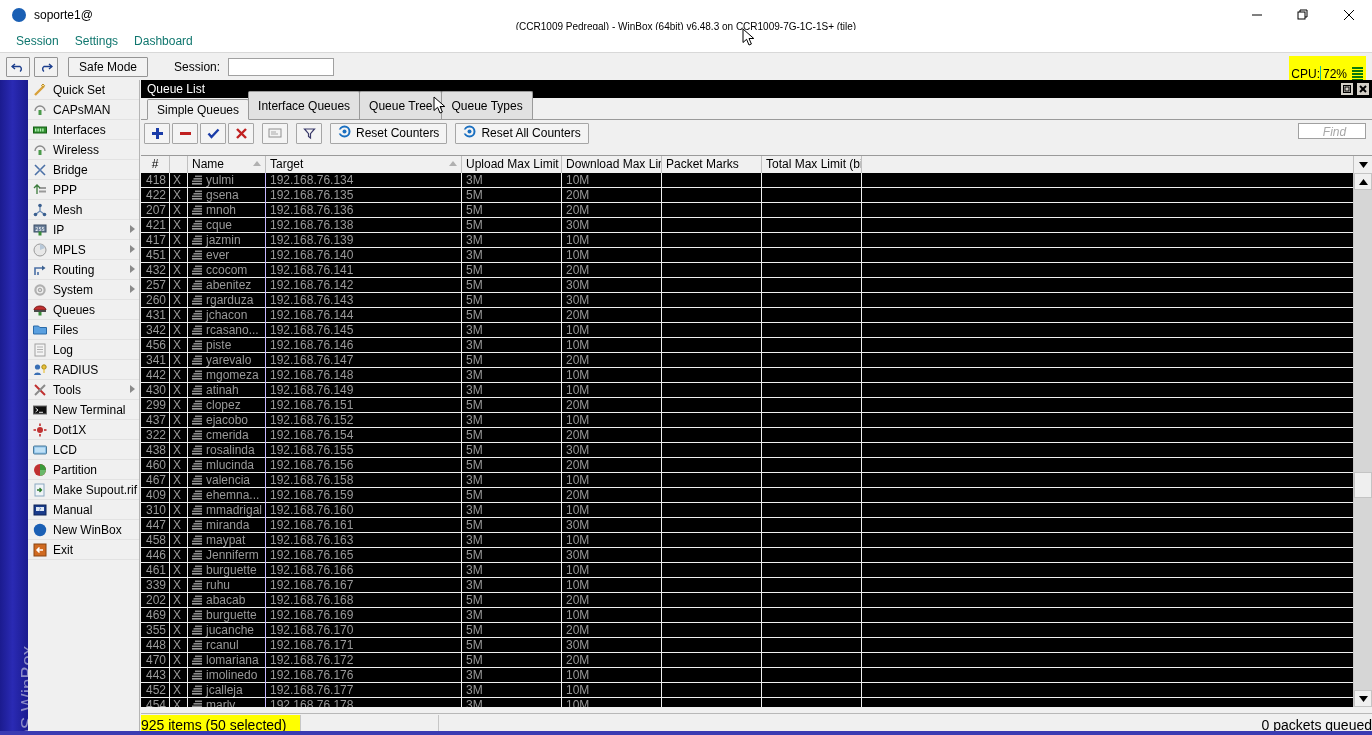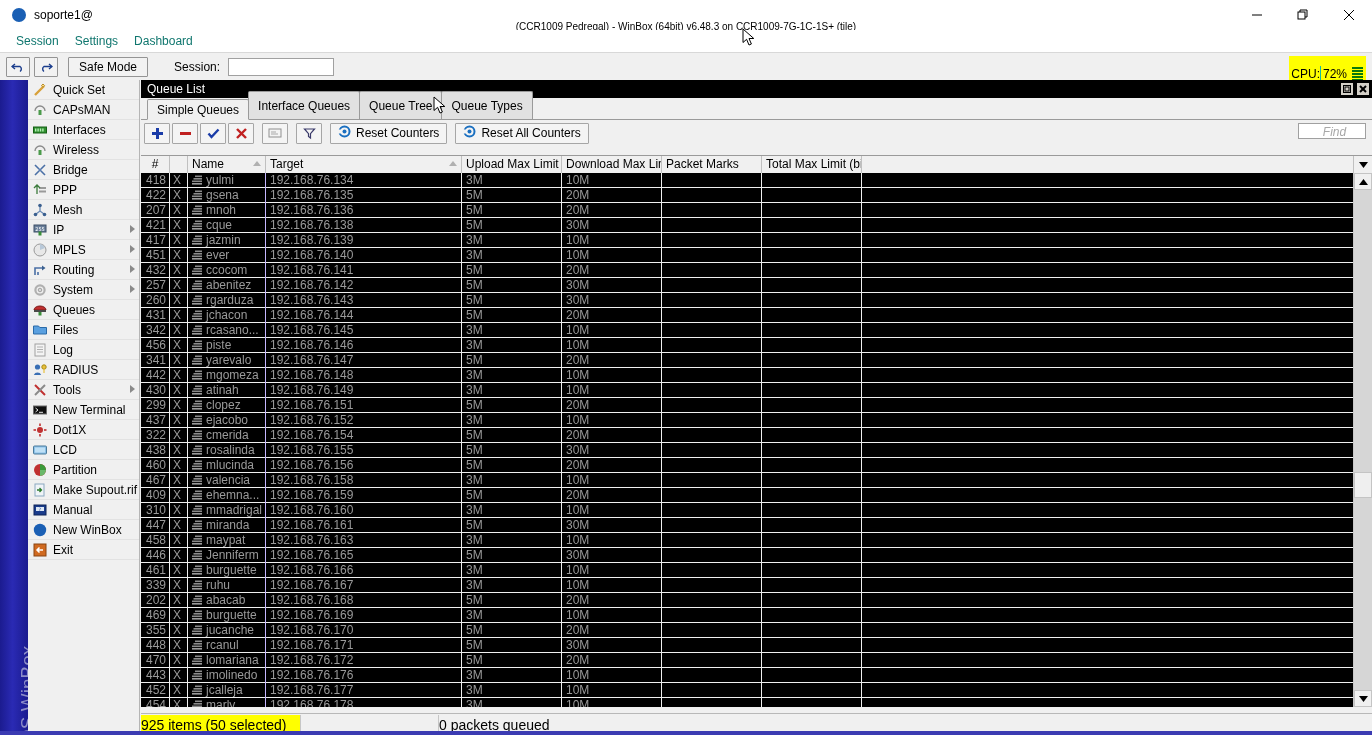--- a/index.html
+++ b/index.html
@@ -251,21 +251,21 @@
     background: #f0f0f0; border-top: 1px solid #b8b8b8;
     display: flex; align-items: center;
   }
   .sb-cell {
     height: 20px; line-height: 20px; font-size: 14px; 
     border-right: 1px solid #c6c6c6; color: #000;
   }
   #sb-items { width: 160px; background: #ffff00; }
   #sb-sp1 { width: 138px; }
   #sb-queued { width: 348px; }
-  #sb-packets { flex: 1 1 auto; border-right: none; }
+  #sb-packets { flex: 1 1 auto; border-right: none; text-align: right; }
 
   
   #bottomstrip {
     position: absolute; left: 0; bottom: 0; width: 1372px; height: 4px;
     background: #3b3bb2;
   }
 
   
   .cursor { position: absolute; pointer-events: none; }
 </style>

